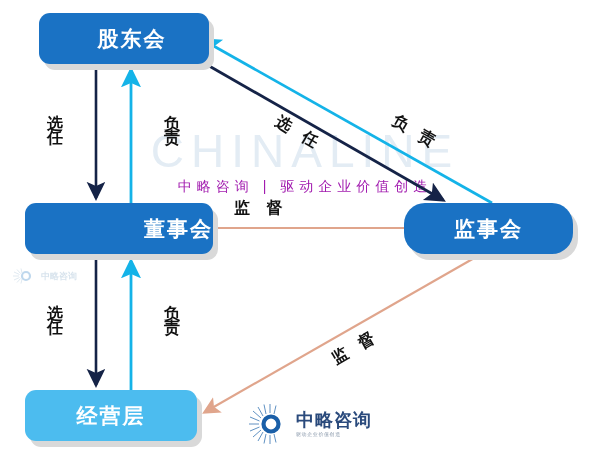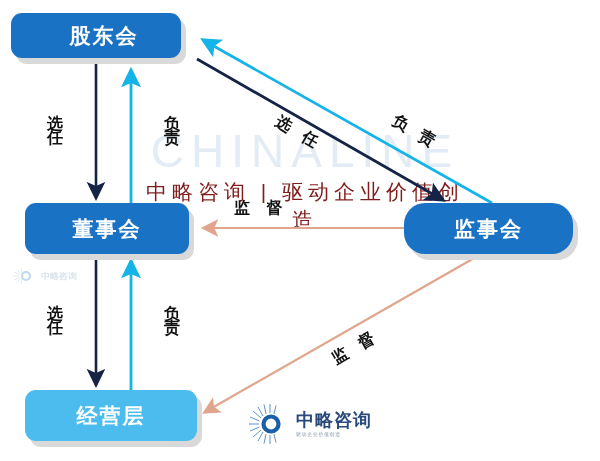--- a/index.html
+++ b/index.html
@@ -29,23 +29,23 @@
     user-select: none;
   }
   .wm-center .wm-title {
     font-size: 46px;
     letter-spacing: 7px;
     font-weight: normal;
     color: #e3ecf4;
     line-height: 1;
   }
   .wm-center .wm-sub {
-    font-size: 21px;
+    font-size: 14px;
     letter-spacing: 5px;
-    color: #7f1d1d;
+    color: #a21caf;
     margin-top: 4px;
   }
 
   .wm-small {
     position: absolute;
     left: 12px;
     top: 268px;
     display: flex;
     align-items: center;
     gap: 3px;
@@ -182,25 +182,25 @@
 
     <line x1="404" y1="228" x2="204" y2="228" stroke="#e0a58c" stroke-width="2.2" marker-end="url(#ah-salmon)"></line>
 
     <line x1="96" y1="255" x2="96" y2="385" stroke="#152347" stroke-width="2.6" marker-end="url(#ah-navy)"></line>
 
     <line x1="131" y1="392" x2="131" y2="261" stroke="#14b3e8" stroke-width="2.8" marker-end="url(#ah-cyan)"></line>
 
     <line x1="476" y1="257" x2="205" y2="412" stroke="#e0a58c" stroke-width="2.2" marker-end="url(#ah-salmon)"></line>
   </svg>
 
-  <div class="node node-dark" style="left:11px; top:13px; width:170px; height:45px;padding-left:16px;">
+  <div class="node node-dark" style="left:39px; top:13px; width:170px; height:51px;padding-left:16px;">
     <span>股东会</span>
   </div>
 
-  <div class="node node-dark" style="left:25px; top:203px; width:164px; height:51px;">
+  <div class="node node-dark" style="left:25px; top:203px; width:188px; height:51px;justify-content:flex-end;">
     <span>董事会</span>
   </div>
 
   <div class="node node-dark" style="left:404px; top:203px; width:169px; height:51px;border-radius:21px;">
     <span>监事会</span>
   </div>
 
   <div class="node node-light" style="left:25px; top:390px; width:172px; height:51px;">
     <span>经营层</span>
   </div>

